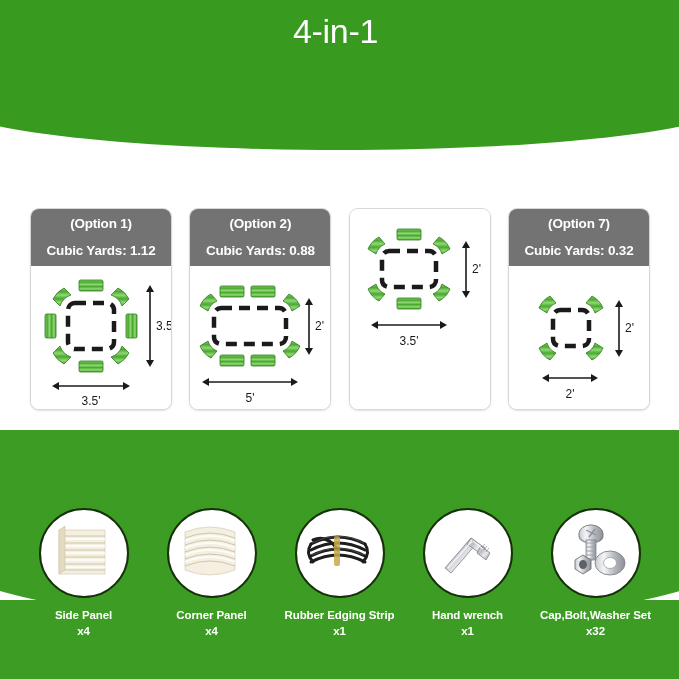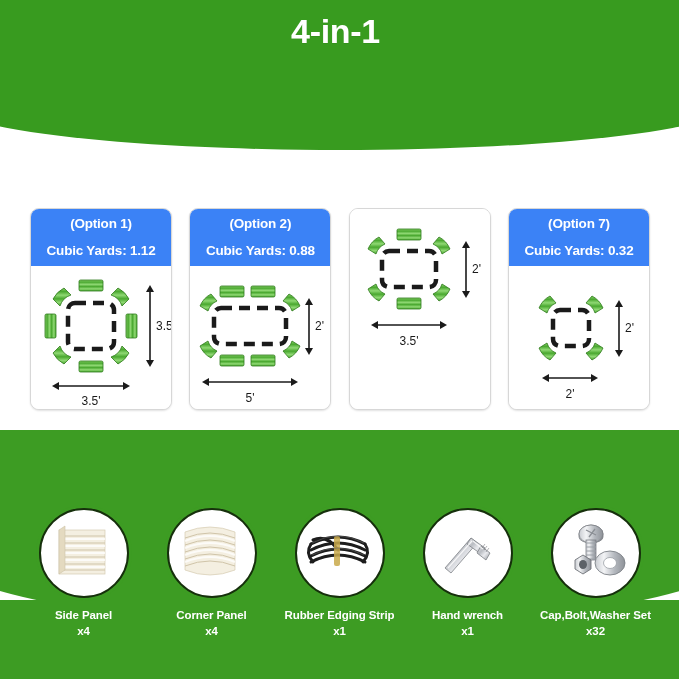--- a/index.html
+++ b/index.html
@@ -17,21 +17,21 @@
   }
   .top-banner-shape{
     position:absolute;left:-60px;top:-230px;
     width:800px;height:380px;
     background:#389b1f;
     border-radius:0 0 50% 50%/0 0 13% 13%;
   }
   .top-title{
     position:absolute;left:0;top:12px;width:671px;
     text-align:center;color:#ffffff;
-    font-weight:bold;line-height:1.16;
+    font-weight:normal;line-height:1.16;
     letter-spacing:-0.3px;
     text-shadow:0 1px 0 rgba(0,0,0,.06);
   }
   .title-line1{font-size:34px;display:block;}
   .title-line2{font-size:34px;display:block;margin-top:6px;}
 
   
   .cards{
     position:absolute;left:30px;top:208px;width:620px;height:200px;
     display:flex;justify-content:space-between;
@@ -39,21 +39,21 @@
   .card{
     width:140px;height:200px;
     background:#ffffff;
     border:1px solid #d7d7d7;
     border-radius:9px;
     box-shadow:0 1px 2px rgba(0,0,0,.12);
     overflow:hidden;
     display:flex;flex-direction:column;
   }
   .card-head{
-    background:#3b82f6;
+    background:#737373;
     color:#ffffff;
     text-align:center;
     padding:6px 2px 7px 2px;
     font-size:13.5px;
     font-weight:bold;
     line-height:1.26;
     letter-spacing:-0.2px;
   }
   .card-head .opt{display:block;}
   .card-head .cy{display:block;margin-top:10px;}

